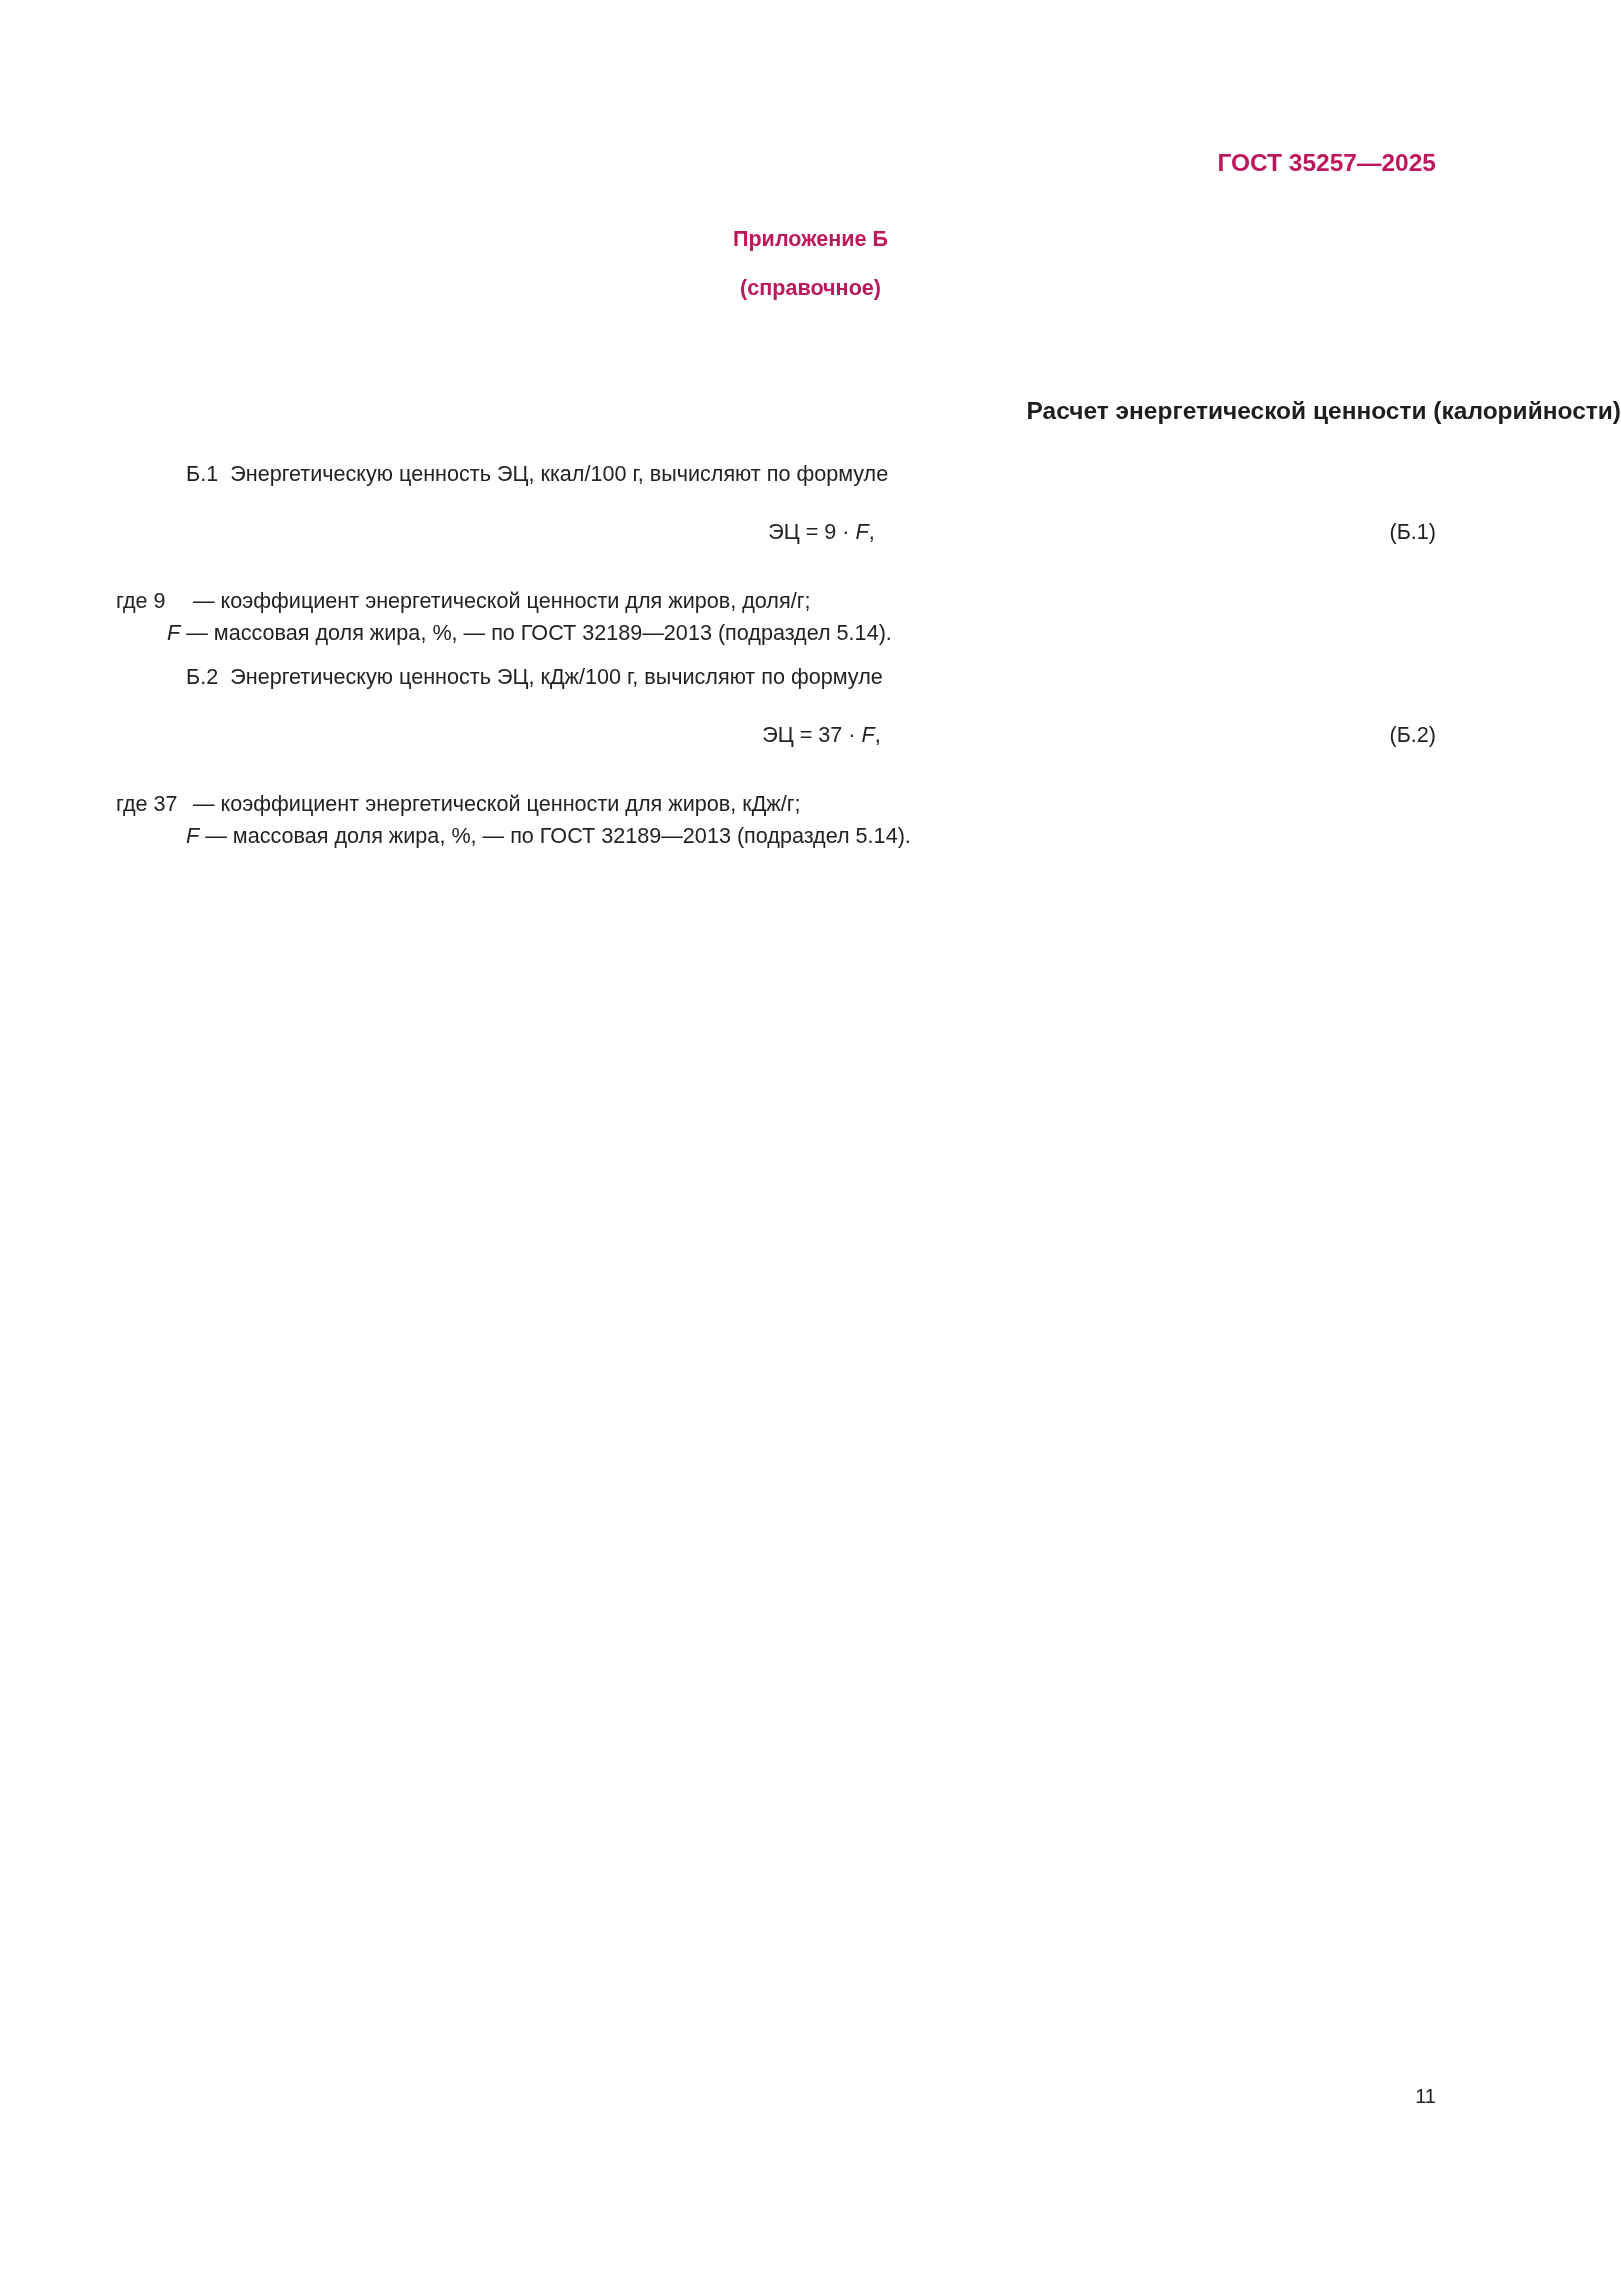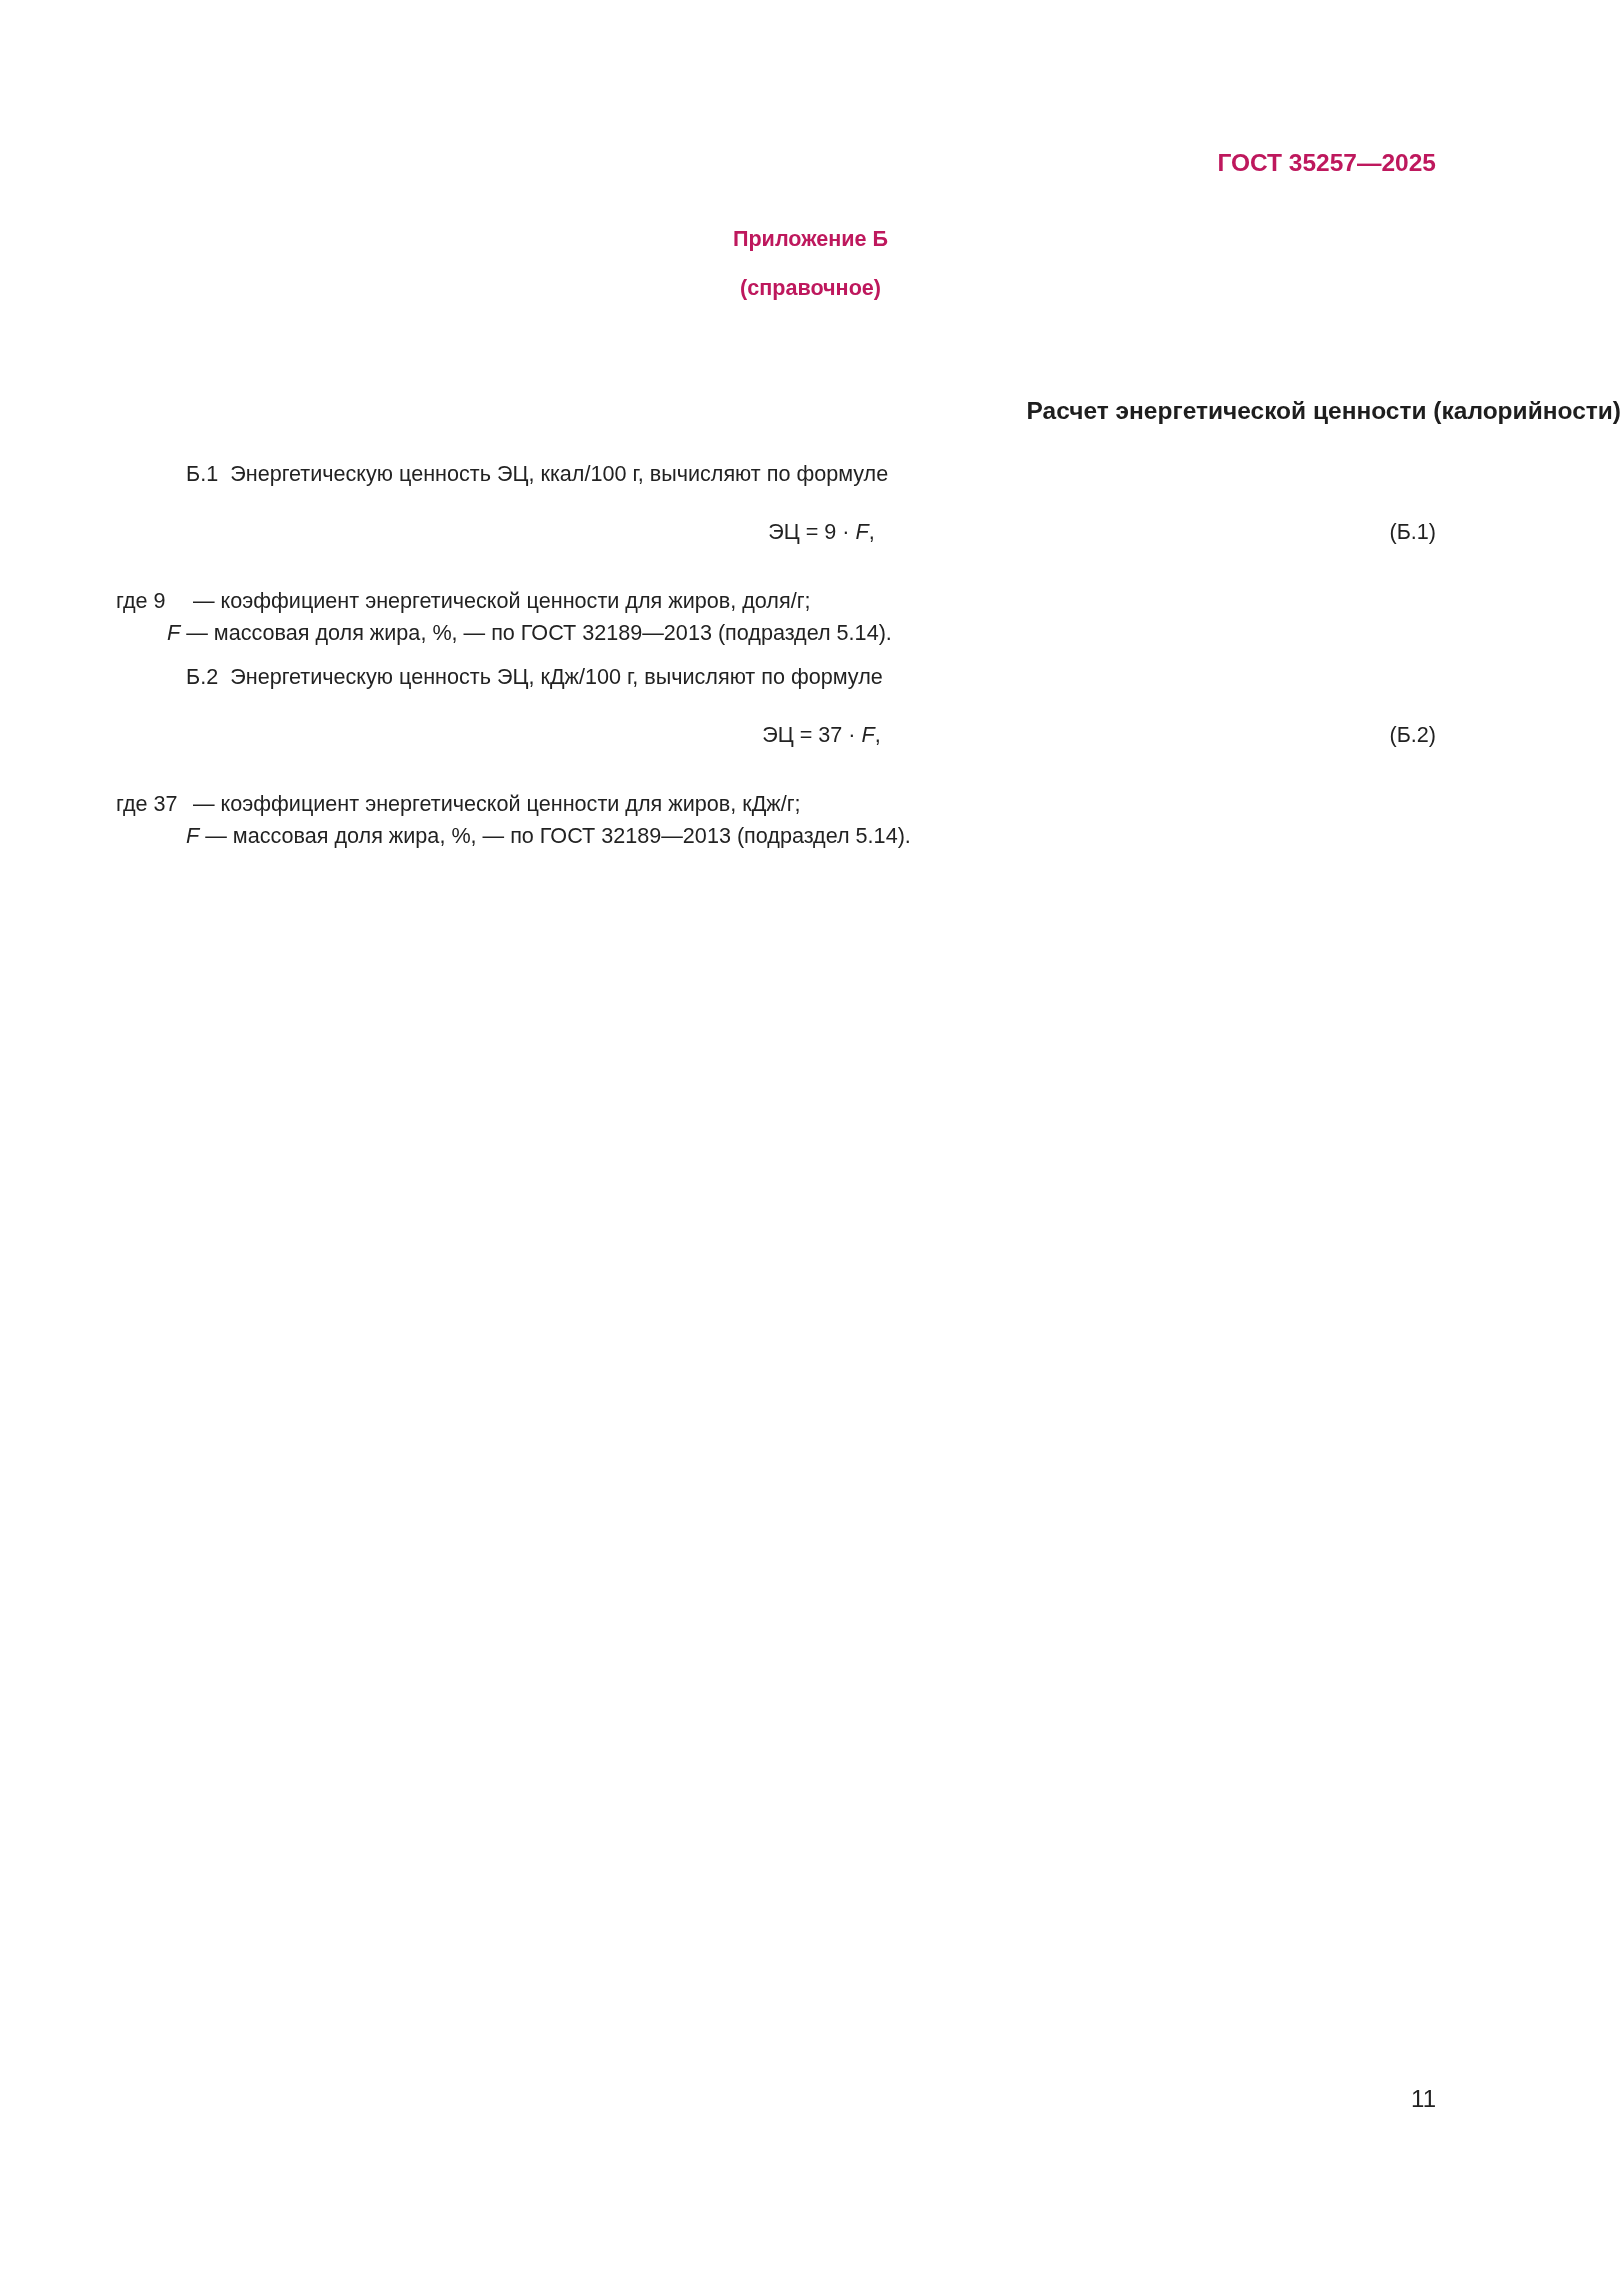--- a/index.html
+++ b/index.html
@@ -18,21 +18,21 @@
     .annex-title { top: 226px; }
     .annex-type { top: 275px; }
     .section-title {
       left: 0; width: 1621px; text-align: right; top: 397px;
       font-size: 24.5px; font-weight: bold; color: #1e1e1e;
     }
     .para { font-size: 21.6px; color: #222; }
     .formula { left: 0; width: 1621px; text-align: center; font-size: 21.6px; padding-left: 11px; }
     .eqnum { right: 185px; font-size: 21.6px; }
     .it { font-style: italic; }
-    .page-num { right: 185px; top: 2085px; font-size: 24px; }
+    .page-num { right: 185px; top: 2085px; font-size: 20px; }
     .where-sym { display: inline-block; width: 71px; }
     .where-sym2 { display: inline-block; width: 71px; }
   </style>
 </head>
 <body>
 
 <div class="abs doc-code">ГОСТ 35257—2025</div>
 
 <div class="abs annex-block annex-title">Приложение Б</div>
 <div class="abs annex-block annex-type">(справочное)</div>

